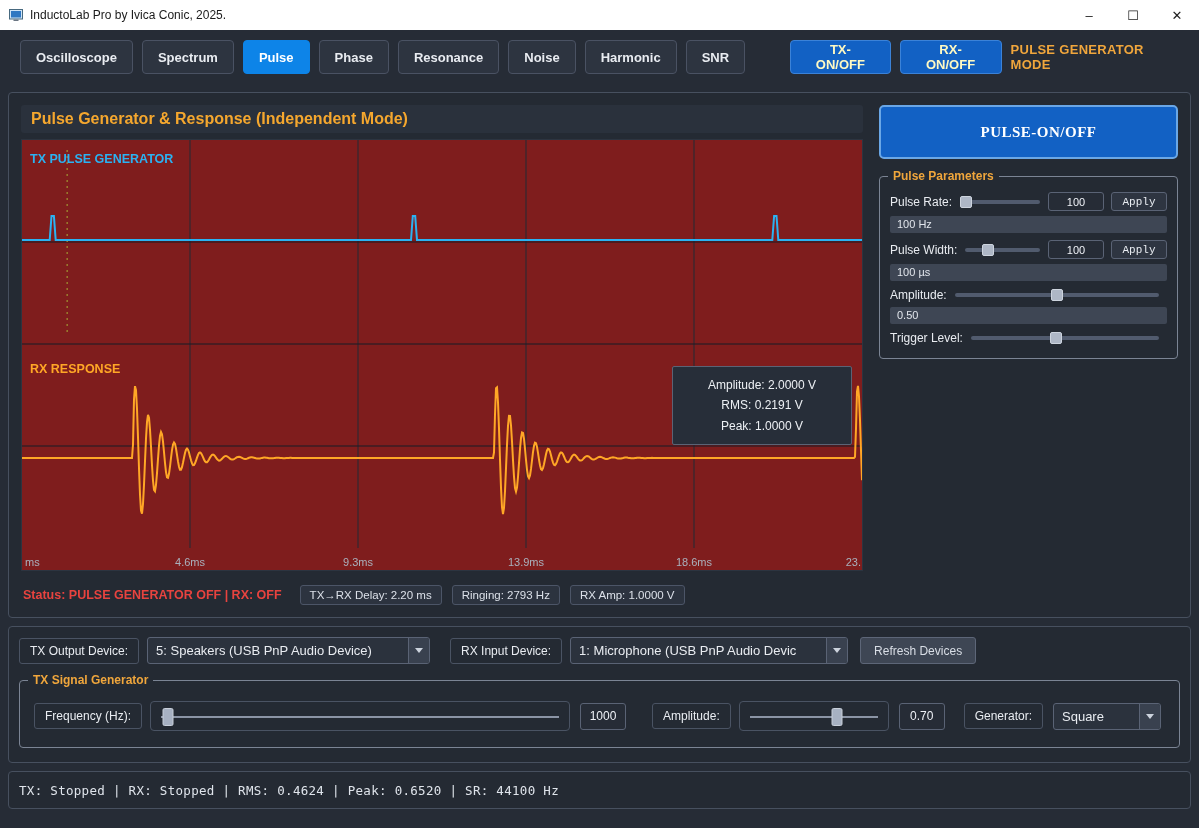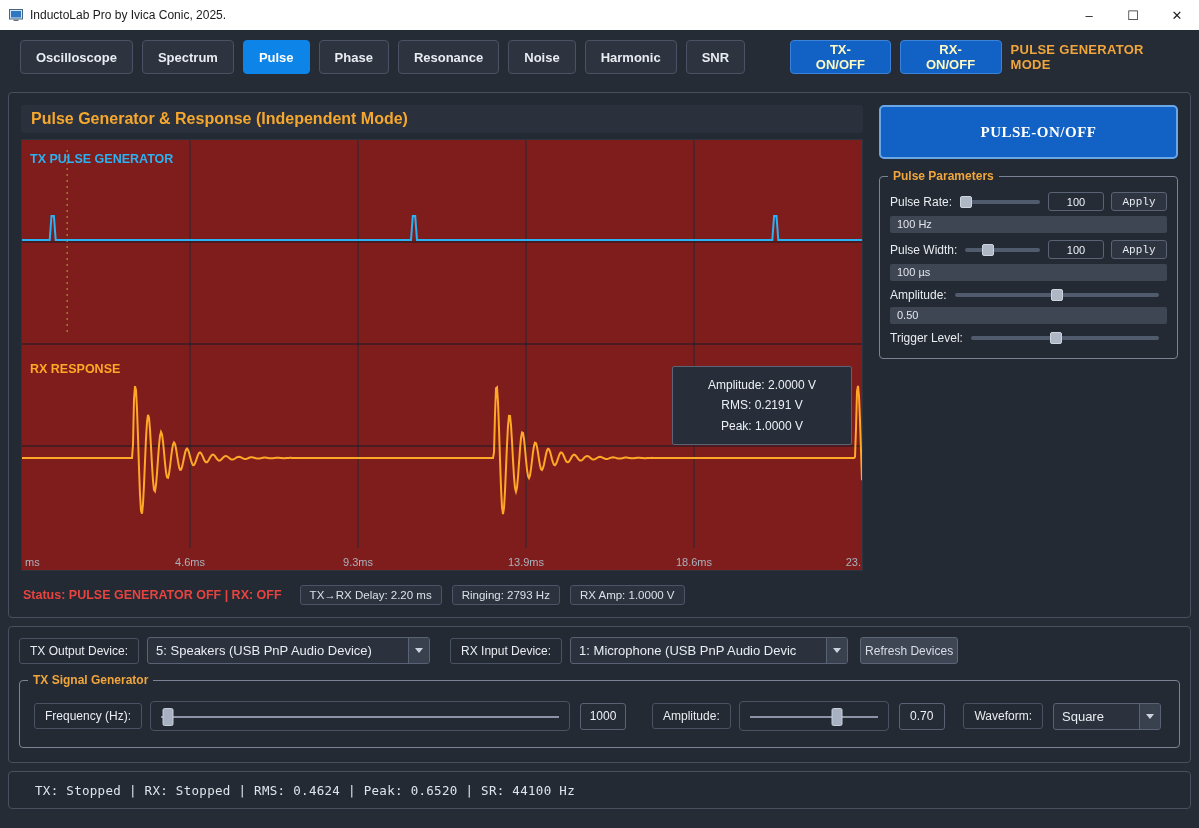--- a/index.html
+++ b/index.html
@@ -62,34 +62,34 @@
   .bottom-panel{margin:8px 8px 0;background:#242a33;border:1px solid #47505f;border-radius:4px;padding:10px 10px 14px;}
   .device-row{display:flex;align-items:center;}
   .label-box{border:1px solid #4a5363;border-radius:3px;padding:5px 10px;font-size:12px;color:#e9ecf1;white-space:nowrap;}
   .combo{display:flex;align-items:center;height:27px;background:#2b323d;border:1px solid #5a6375;border-radius:3px;cursor:pointer;}
   .combo-text{padding-left:8px;font-size:13px;color:#e9ecf1;white-space:nowrap;overflow:hidden;flex:1;}
   .combo-arrow{width:21px;height:100%;border-left:1px solid #5a6375;background:#39414f;display:flex;align-items:center;justify-content:center;border-radius:0 2px 2px 0;flex:0 0 auto;}
   .combo-arrow::after{content:"";width:0;height:0;border-left:4px solid transparent;border-right:4px solid transparent;border-top:5px solid #ccd3dd;}
   .tx-combo{width:283px;margin-left:8px;}
   .rx-label{margin-left:20px;}
   .rx-combo{width:278px;margin-left:8px;}
-  .refresh-btn{margin-left:12px;height:27px;padding:0 4px;background:#3e4654;border:1px solid #5d6678;border-radius:3px;color:#d9dee6;font-size:12px;font-family:inherit;cursor:pointer;}
+  .refresh-btn{margin-left:12px;height:27px;padding:0 13px;background:#3e4654;border:1px solid #5d6678;border-radius:3px;color:#d9dee6;font-size:12px;font-family:inherit;cursor:pointer;}
   .signal-group{margin-top:16px;padding:20px 14px 16px;display:flex;align-items:center;}
   .slider-box{position:relative;height:30px;border:1px solid #4a5363;border-radius:4px;}
   .slider-box .track{position:absolute;left:10px;right:10px;top:14px;height:2px;background:#8b94a5;}
   .slider-box .handle{position:absolute;top:6px;left:0;width:11px;height:18px;background:#a7b1c2;border:1px solid #c8cfda;border-radius:2px;transform:translateX(-50%);}
   .freq-slider{width:420px;margin-left:8px;}
   .amp-slider{width:150px;margin-left:8px;}
   .value-box{width:46px;height:27px;margin-left:10px;background:#262c36;border:1px solid #5a6375;border-radius:3px;color:#eef1f6;font-size:12px;text-align:center;font-family:inherit;}
   .amp-label{margin-left:26px;}
   .wave-label{margin-left:auto;}
   .wave-combo{width:108px;margin-left:10px;margin-right:4px;}
 
   
-  .statusbar{margin:8px 8px 0;height:38px;background:#242a33;border:1px solid #47505f;border-radius:4px;display:flex;align-items:center;padding:0 26px;font-family:"DejaVu Sans Mono",monospace;font-size:12.5px;color:#dfe4eb;letter-spacing:.3px;text-align:center;}
+  .statusbar{margin:8px 8px 0;height:38px;background:#242a33;border:1px solid #47505f;border-radius:4px;display:flex;align-items:center;padding:0 10px;font-family:"DejaVu Sans Mono",monospace;font-size:12.5px;color:#dfe4eb;letter-spacing:.3px;text-align:center;}
 </style>
 </head>
 <body>
 
 <div class="window">
 
   <div class="titlebar">
     <svg class="app-icon" viewBox="0 0 14 14">
       <rect x="0.5" y="1.5" width="13" height="9.5" fill="#cfe4f7" stroke="#47697f"></rect>
       <rect x="2" y="3" width="10" height="6.5" fill="#2f77c2"></rect>
@@ -227,21 +227,21 @@
         <div class="track"></div>
         <div class="handle" style="left: 4%;"></div>
       </div>
       <input class="value-box" value="1000" style="">
       <span class="label-box amp-label">Amplitude:</span>
       <div class="slider-box amp-slider">
         <div class="track"></div>
         <div class="handle" style="left: 66%;"></div>
       </div>
       <input class="value-box" value="0.70" style="">
-      <span class="label-box wave-label">Waveform:</span>
+      <span class="label-box wave-label">Generator:</span>
       <div class="combo wave-combo">
         <span class="combo-text">Square</span>
         <span class="combo-arrow"></span>
       </div>
     </div>
   </div>
 
   <div class="statusbar">
     <span>TX: Stopped | RX: Stopped | RMS: 0.4624 | Peak: 0.6520 | SR: 44100 Hz</span>
   </div>

